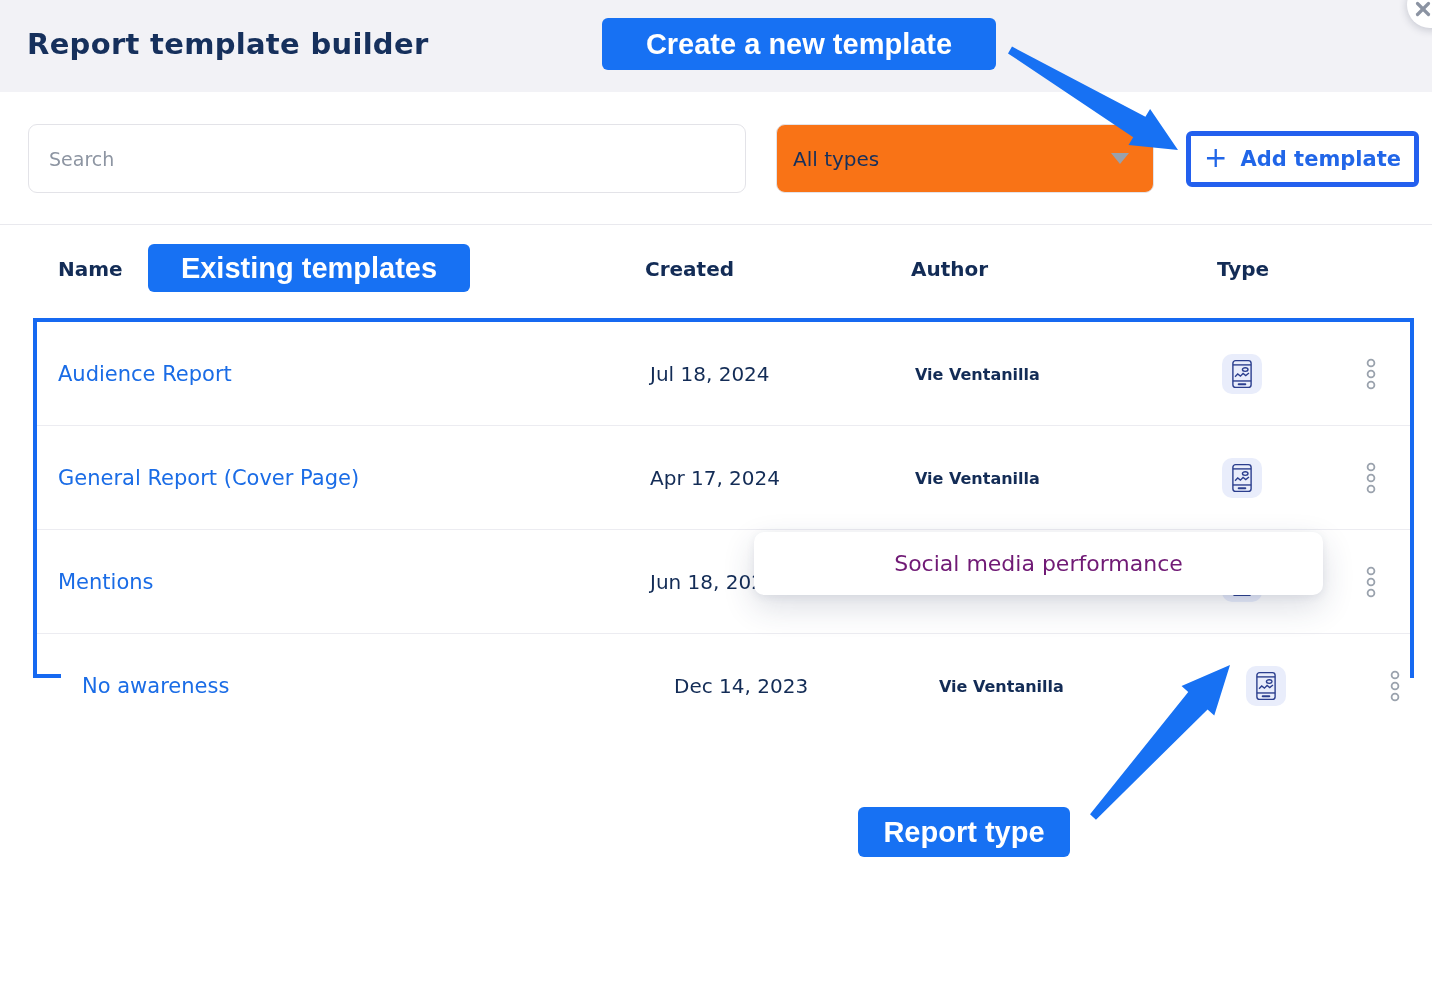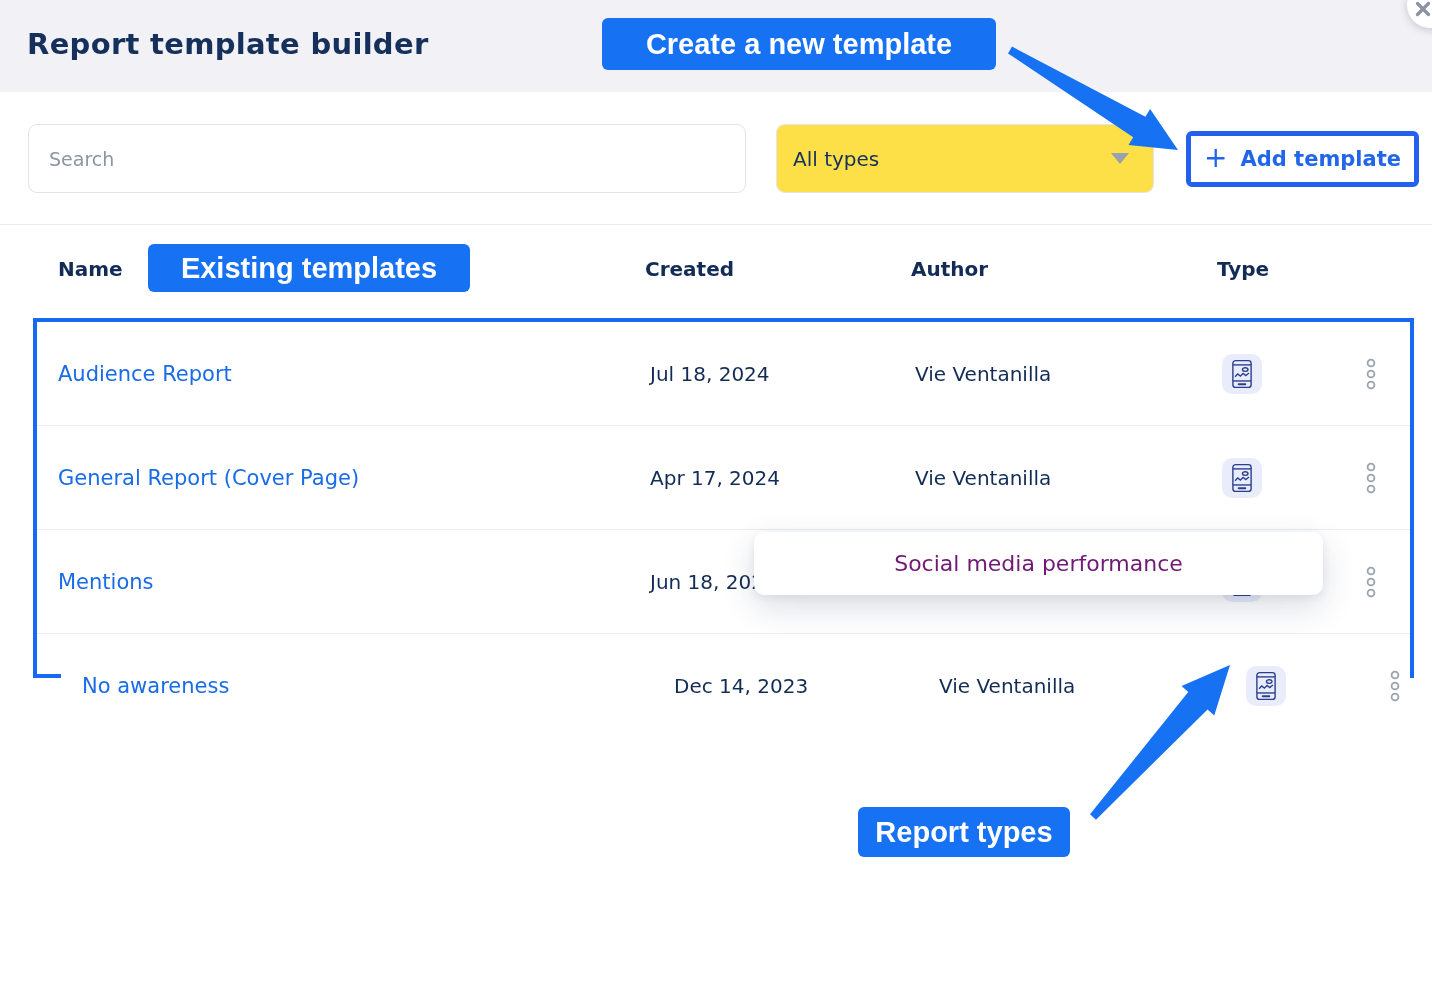--- a/index.html
+++ b/index.html
@@ -25,21 +25,21 @@
     border:1px solid #e3e3e8; border-radius:9px; background:#fff;
   }
   .search-box input {
     width:100%; height:100%; border:0; outline:0; background:transparent;
     padding:0 20px; font-size:19px; color:#16305c; font-family:inherit;
   }
   .search-box input::placeholder { color:#8d95a2; opacity:1; }
 
   .type-filter {
     position:absolute; left:776px; top:124px; width:378px; height:69px;
-    border:1px solid #e3e3e8; border-radius:9px; background:#fde047; cursor:pointer;
+    border:1px solid #e3e3e8; border-radius:9px; background:#f97316; cursor:pointer;
     display:flex; align-items:center; justify-content:space-between; padding:0 24px 0 16px;
   }
   .type-filter .value { font-size:20px; color:#16305c; font-weight:500; }
   .caret-down { width:0; height:0; border-left:9px solid transparent; border-right:9px solid transparent; border-top:11px solid #99a1ad; }
 
   .add-template-box {
     position:absolute; left:1186px; top:131px; width:233px; height:56px;
     border:5px solid #2360ee; border-radius:6px; background:#fff; z-index:5;
   }
   .add-template-btn {
@@ -60,21 +60,21 @@
 
   .table-box {
     position:absolute; left:33px; top:318px; width:1381px; height:360px;
     border:4px solid #1669f1; background:#fff;
   }
   .t-row { position:relative; height:104px; border-bottom:1px solid #ececf1; background:#fff; }
   .t-row:last-child { border-bottom:0;margin-left:24px; }
   .cell { position:absolute; top:50%; transform:translateY(-50%); white-space:nowrap; }
   .cell-name    { left:21px;  font-size:21px; color:#1a6ce6; cursor:pointer; text-decoration:none; }
   .cell-created { left:613px; font-size:20px; font-weight:500; color:#132c56; }
-  .cell-author  { left:878px; font-size:20px; font-weight:400; color:#132c56; }
+  .cell-author  { left:878px; font-size:16px; font-weight:700; color:#132c56; }
   .type-chip {
     position:absolute; left:1185px; top:50%; transform:translateY(-50%);
     width:40px; height:40px; border-radius:10px; background:#e9edfb;
     display:flex; align-items:center; justify-content:center; cursor:pointer;
   }
   .kebab-btn {
     position:absolute; left:1324px; top:50%; transform:translateY(-50%);
     background:transparent; border:0; cursor:pointer; padding:4px;
     display:flex; align-items:center; justify-content:center;
   }
@@ -233,21 +233,21 @@
       </svg>
     </button>
   </div>
 
 </div>
 
 <div class="tooltip">Social media performance</div>
 
 <div class="ann-label" id="ann-create">Create a new template</div>
 <div class="ann-label" id="ann-existing">Existing templates</div>
-<div class="ann-label" id="ann-reporttype">Report types</div>
+<div class="ann-label" id="ann-reporttype">Report type</div>
 
 <svg class="arrow-svg" id="arrow-add" width="190" height="120" viewBox="0 0 190 120">
   <polygon fill="#1771f3" points="8.0,13.4 133.2,97.3 128.5,105.0 178,110 150.1,69.0 145.4,76.7 12.0,6.6"></polygon>
 </svg>
 
 <svg class="arrow-svg" id="arrow-report" width="155" height="172" viewBox="0 0 155 172">
   <polygon fill="#1771f3" points="10.97,164.68 122.56,54.4 129.25,60.42 145,10 96.55,31.0 103.24,37.0 5.03,159.32"></polygon>
 </svg>
 
 </body></html>

